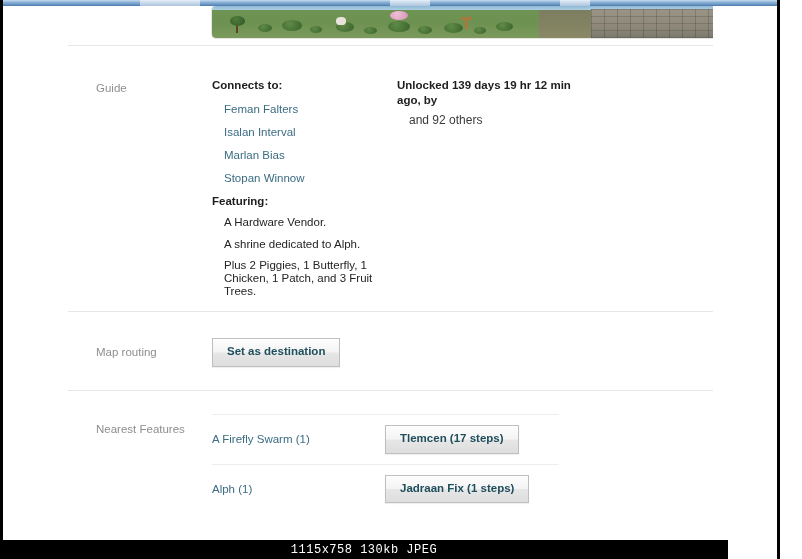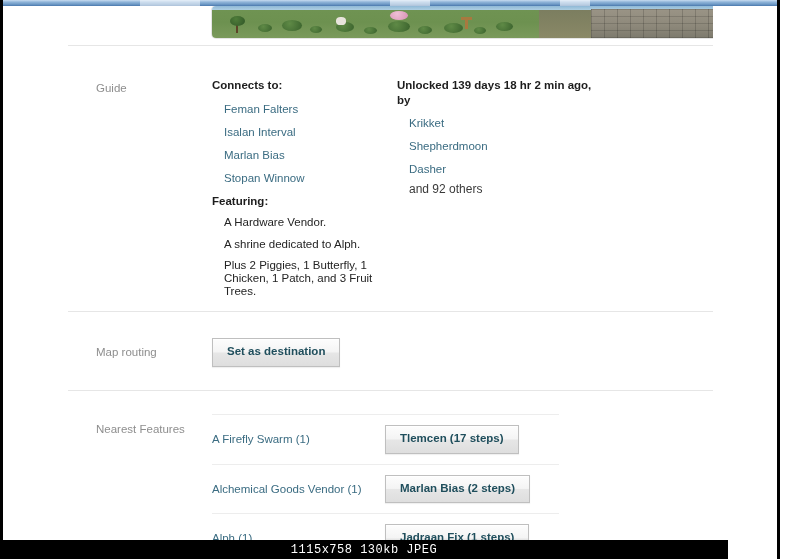--- a/index.html
+++ b/index.html
@@ -208,26 +208,21 @@
       <div class="block-heading">Connects to:</div>
       <ul class="link-list">
         <li><a class="mlink">Feman Falters</a></li>
         <li><a class="mlink">Isalan Interval</a></li>
         <li><a class="mlink">Marlan Bias</a></li>
         <li><a class="mlink">Stopan Winnow</a></li>
       </ul>
     </div>
 
     <div class="guide-col" id="col-unlocked">
-      <div class="block-heading">Unlocked 139 days 18 hr 2 min ago, by</div>
-      <ul class="link-list">
-        <li><a class="mlink">Krikket</a></li>
-        <li><a class="mlink">Shepherdmoon</a></li>
-        <li><a class="mlink">Dasher</a></li>
-      </ul>
+      <div class="block-heading">Unlocked 139 days 19 hr 12 min ago, by</div>
       <div class="plain-sub">and 92 others</div>
     </div>
 
     <div id="featuring-block">
       <div class="block-heading">Featuring:</div>
       <div class="feature-line">A Hardware Vendor.</div>
       <div class="feature-line">A shrine dedicated to Alph.</div>
       <div class="feature-line tight">Plus 2 Piggies, 1 Butterfly, 1 Chicken, 1 Patch, and 3 Fruit Trees.</div>
     </div>
 
@@ -249,28 +244,20 @@
       <tr>
         <td class="fname">
           <span>A Firefly Swarm (1)</span>
         </td>
         <td class="fbtn">
           <button class="btn">Tlemcen (17 steps)</button>
         </td>
       </tr>
       <tr>
         <td class="fname">
-          <span>Alchemical Goods Vendor (1)</span>
-        </td>
-        <td class="fbtn">
-          <button class="btn">Marlan Bias (2 steps)</button>
-        </td>
-      </tr>
-      <tr>
-        <td class="fname">
           <span>Alph (1)</span>
         </td>
         <td class="fbtn">
           <button class="btn">Jadraan Fix (1 steps)</button>
         </td>
       </tr>
 
     </tbody>
   </table>
 

